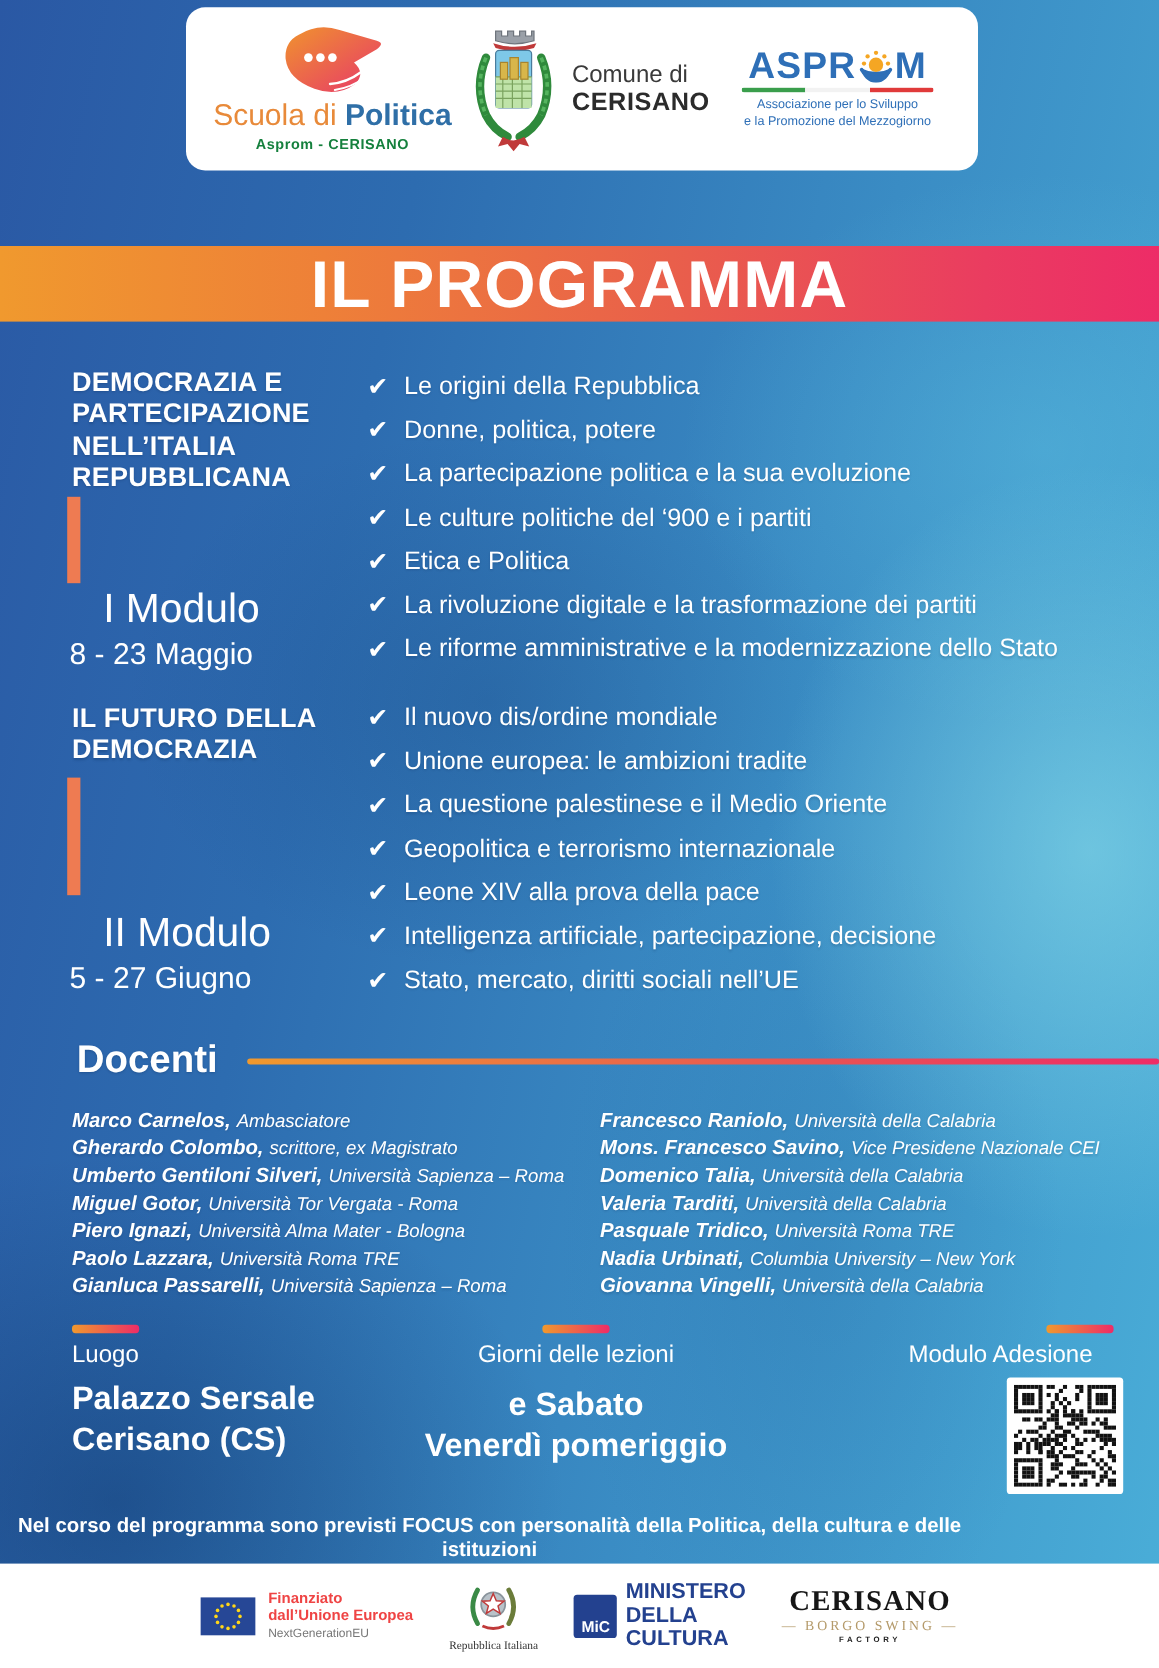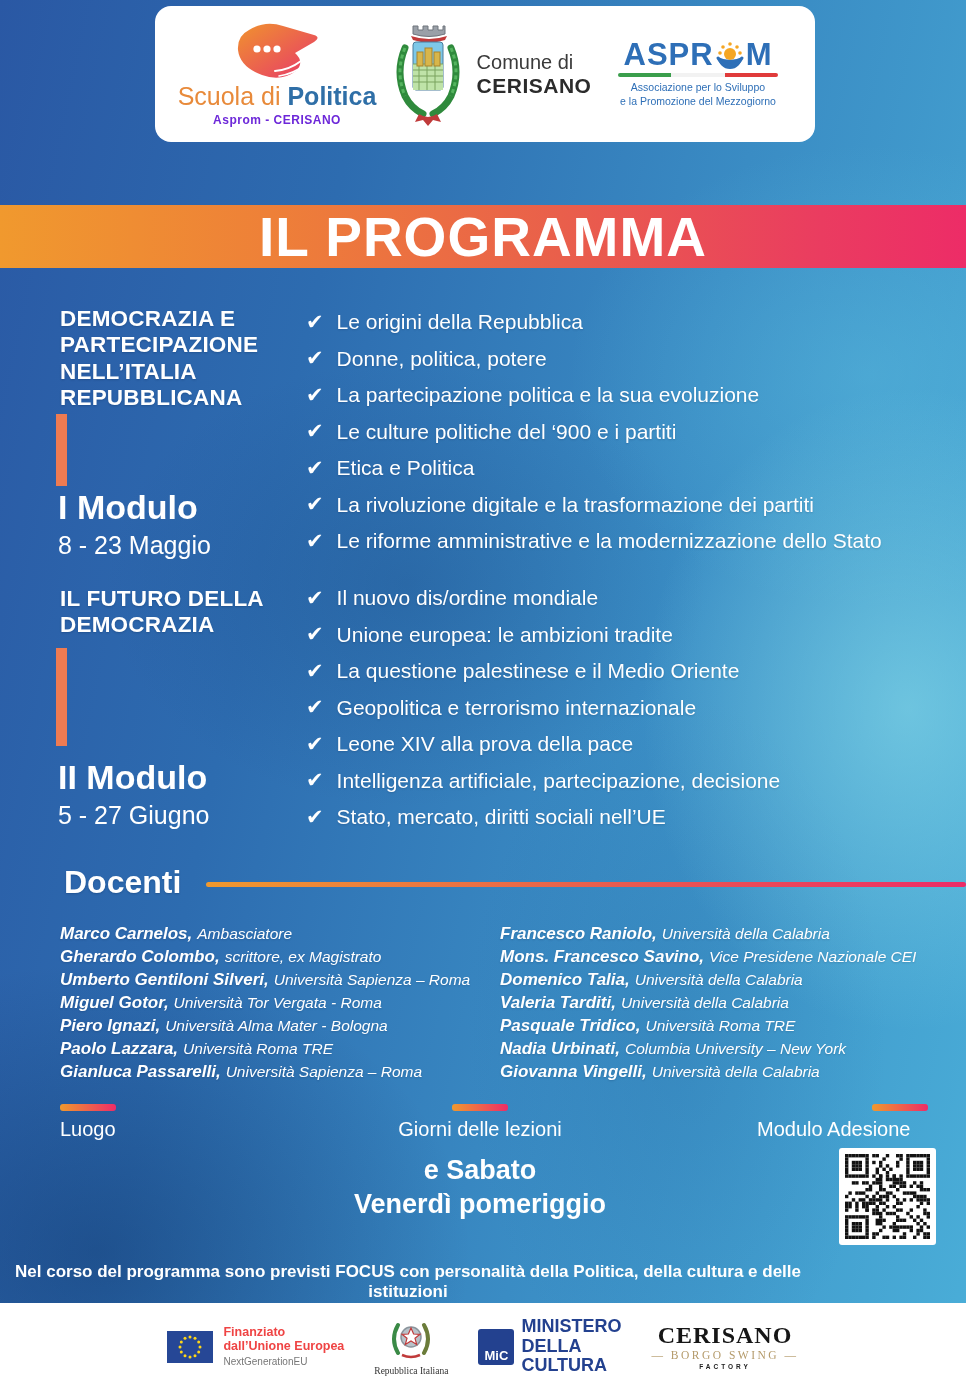--- a/index.html
+++ b/index.html
@@ -14,40 +14,40 @@
       radial-gradient(300px 500px at 70% 75%, rgba(40,110,170,0.30), rgba(40,110,170,0) 70%),
       linear-gradient(102deg,#2a58a4 0%,#2d6cb0 30%,#3a8cc4 62%,#4aaed8 100%);
   }
   .abs{position:absolute;}
   
   .header-card{left:155px;top:6px;width:660px;height:136px;background:#ffffff;border-radius:16px;
     display:flex;align-items:center;justify-content:space-between;padding:0 22px;box-sizing:border-box;}
   .logo-scuola{width:200px;text-align:center;line-height:1;}
   .logo-scuola .txt{font-size:25px;color:#e88a3a;font-weight:400;letter-spacing:0;}
   .logo-scuola .txt b{color:#2f6fa7;font-weight:700;}
-  .logo-scuola .sub{font-size:12px;font-weight:700;color:#6d28d9;margin-top:5px;letter-spacing:.5px;}
+  .logo-scuola .sub{font-size:12px;font-weight:700;color:#15803d;margin-top:5px;letter-spacing:.5px;}
   .logo-comune{display:flex;align-items:center;gap:10px;}
   .logo-comune .t1{font-size:20px;color:#3a3a3a;line-height:1.15;}
   .logo-comune .t2{font-size:21px;color:#2b2b2b;font-weight:800;letter-spacing:.5px;}
   .logo-asprom{width:190px;text-align:center;}
   .asprom-word{font-size:31px;font-weight:800;color:#2e6fb7;letter-spacing:1px;display:inline-flex;align-items:center;line-height:1;}
   .tricolor{height:4px;width:160px;margin:3px auto 4px;display:flex;border-radius:2px;overflow:hidden;}
   .tricolor i{flex:1;}
   .tricolor .g{background:#3a9e4c;}.tricolor .w{background:#f2f2f2;}.tricolor .r{background:#e03a3a;}
   .logo-asprom .sub{font-size:10.5px;color:#2e6fb7;line-height:1.3;}
   
   .banner{left:0;top:205px;width:966px;height:63px;
     background:linear-gradient(90deg,#f0992e 0%,#ee8038 28%,#e95f4b 58%,#ea3c60 85%,#ed2c67 100%);
     display:flex;align-items:center;justify-content:center;}
   .banner h1{margin:0;font-size:55px;font-weight:700;color:#fff;letter-spacing:1px;}
   
   .mod-head{font-size:22.5px;font-weight:700;line-height:1.17;letter-spacing:.2px;width:252px;
     text-shadow:0 1px 2px rgba(0,30,70,.25);}
   .accent-bar{width:11px;background:#ee7b52;}
-  .mod-title{font-size:34px;font-weight:700;}
+  .mod-title{font-size:34px;font-weight:400;margin-left:28px;}
   .mod-dates{font-size:25px;font-weight:400;margin-top:4px;}
   .topic-list{list-style:none;margin:0;padding:0;width:650px;}
   .topic-list li{height:36.5px;display:flex;align-items:center;gap:13px;}
   .check{font-family:"DejaVu Sans",sans-serif;font-size:21px;font-weight:700;color:#fff;line-height:1;}
   .topic{font-size:21px;color:#fff;white-space:nowrap;text-shadow:0 1px 2px rgba(0,30,70,.2);}
   
   .docenti-title{font-size:32px;font-weight:700;text-shadow:0 1px 2px rgba(0,30,70,.25);}
   .docenti-rule{height:5px;background:linear-gradient(90deg,#f0992e 0%,#e85a50 55%,#ed2c67 100%);border-radius:3px;}
   .faculty{list-style:none;margin:0;padding:0;font-style:italic;}
   .faculty li{height:23px;display:flex;align-items:baseline;white-space:nowrap;}
@@ -292,20 +292,24 @@
         <span class="frole">Columbia University – New York</span>
       </li>
       <li>
         <span class="fname">Giovanna Vingelli,</span>
         <span class="frole">Università della Calabria</span>
       </li>
     </ul>
 
   <div class="abs mini-bar" style="left:60px;top:1104px;"></div>
   <div class="abs info-label" style="left:60px;top:1118px;">Luogo</div>
+  <div class="abs info-value" style="left:60px;top:1148px;">
+    <div>Palazzo Sersale</div>
+      <div>Cerisano (CS)</div>
+  </div>
 
   <div class="abs mini-bar" style="left:452px;top:1104px;"></div>
   <div class="abs" style="left:310px;top:1118px;width:340px;text-align:center;">
     <div class="info-label">Giorni delle lezioni</div>
     <div class="info-value" style="margin-top:12px;">
       <div>e Sabato</div>
         <div>Venerdì pomeriggio</div>
     </div>
   </div>
 

